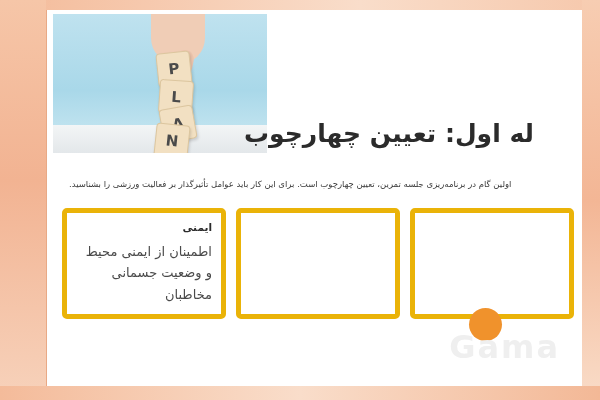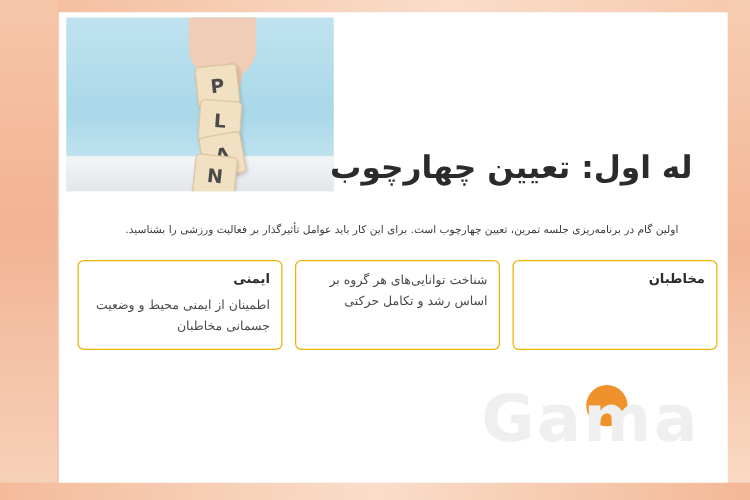--- a/index.html
+++ b/index.html
@@ -112,87 +112,87 @@
   .cube-l { right: 74px; top: 66px; transform: rotate(4deg); }
   .cube-a { right: 72px; top: 93px; transform: rotate(-10deg); }
   .cube-n { right: 78px; top: 110px; transform: rotate(6deg); }
 
   
   .title {
     position: absolute;
     right: 8px;
     top: 108px;
     width: 330px;
-    text-align: center;
+    text-align: left;
     font-size: 25px;
     font-weight: bold;
     color: #2b2b2b;
     line-height: 1.25;
     letter-spacing: 0;
   }
 
   
   .intro {
     position: absolute;
     right: 8px;
     top: 168px;
     width: 505px;
-    text-align: center;
+    text-align: left;
     font-size: 8.5px;
     color: #3a3a3a;
     line-height: 1.6;
   }
 
   
   .cards {
     position: absolute;
     right: 8px;
     top: 198px;
     width: 512px;
     display: flex;
     flex-direction: row;
     justify-content: space-between;
     gap: 10px;
   }
   .card {
     width: 164px;
     min-height: 72px;
-    border: 1px solid #eab308;
+    border: 5px solid #eab308;
     border-radius: 5px;
     background: #ffffff;
     padding: 8px 9px 9px 9px;
     box-sizing: border-box;
     text-align: right;
   }
   .card-title {
     font-size: 10.5px;
     font-weight: bold;
     color: #2b2b2b;
     margin-bottom: 8px;
   }
   .card-body {
-    font-size: 10px;
+    font-size: 13px;
     color: #4a4a4a;
     line-height: 1.65;
   }
 
   
   .watermark {
     position: absolute;
     right: 22px;
     bottom: 20px;
     width: 150px;
     height: 58px;
     pointer-events: none;
   }
   .watermark .wm-text {
     position: absolute;
     right: 0;
     bottom: 0;
-    font-size: 52px;
+    font-size: 32px;
     font-weight: bold;
     color: #efefef;
     letter-spacing: 2px;
     font-family: "DejaVu Sans", "Liberation Sans", sans-serif;
     direction: ltr;
   }
   .watermark .wm-dot {
     position: absolute;
     right: 58px;
     top: 0;
@@ -224,24 +224,22 @@
       <div class="cube cube-a">A</div>
       <div class="cube cube-n">N</div>
     </div>
 
     <div class="title">له اول: تعیین چهارچوب</div>
 
     <div class="intro">اولین گام در برنامه‌ریزی جلسه تمرین، تعیین چهارچوب است. برای این کار باید عوامل تأثیرگذار بر فعالیت ورزشی را بشناسید.</div>
 
     <div class="cards">
       <div class="card">
-        <div class="card-title">مخاطبان</div>
       </div>
       <div class="card">
-        <div class="card-body">شناخت توانایی‌های هر گروه بر اساس رشد و تکامل حرکتی</div>
       </div>
       <div class="card">
         <div class="card-title">ایمنی</div>
         <div class="card-body">اطمینان از ایمنی محیط و وضعیت جسمانی مخاطبان</div>
       </div>
     </div>
 
     <div class="watermark">
       <div class="wm-dot"></div>
       <div class="wm-text">Gama</div>

